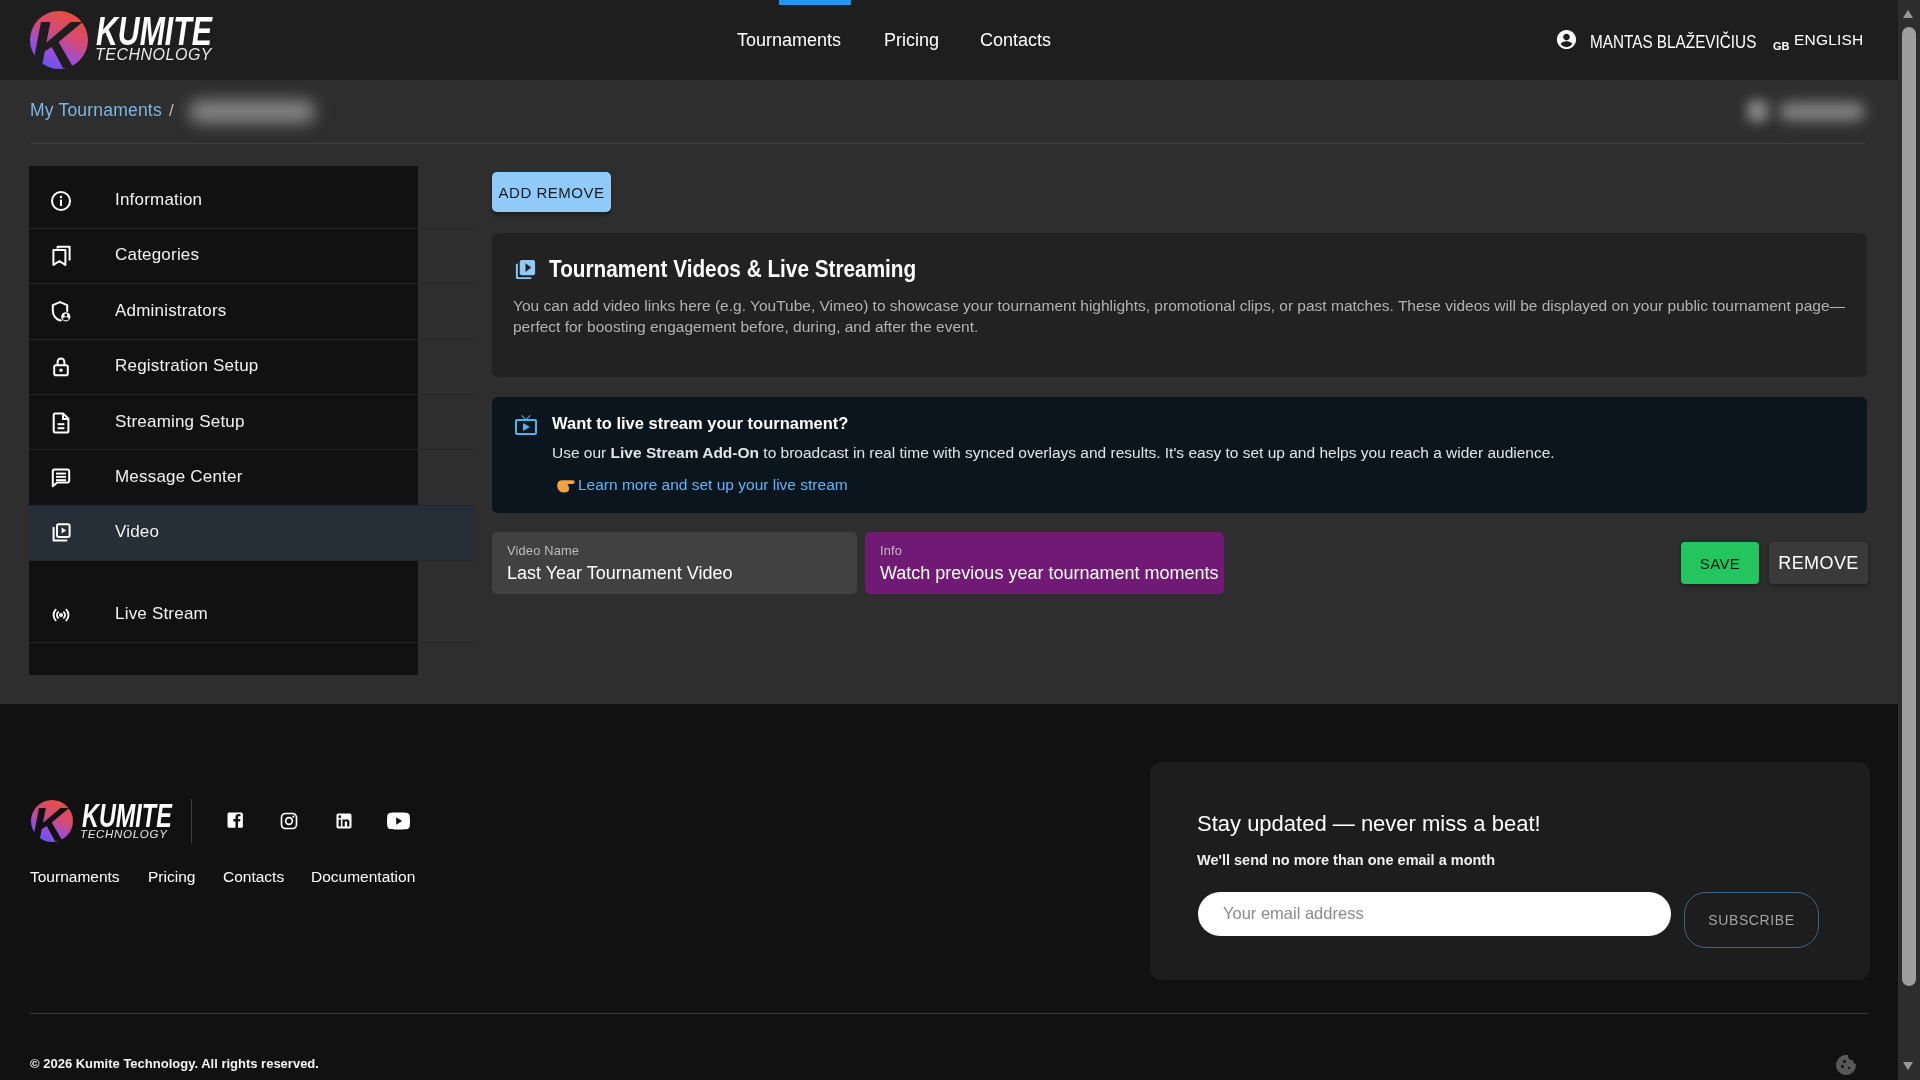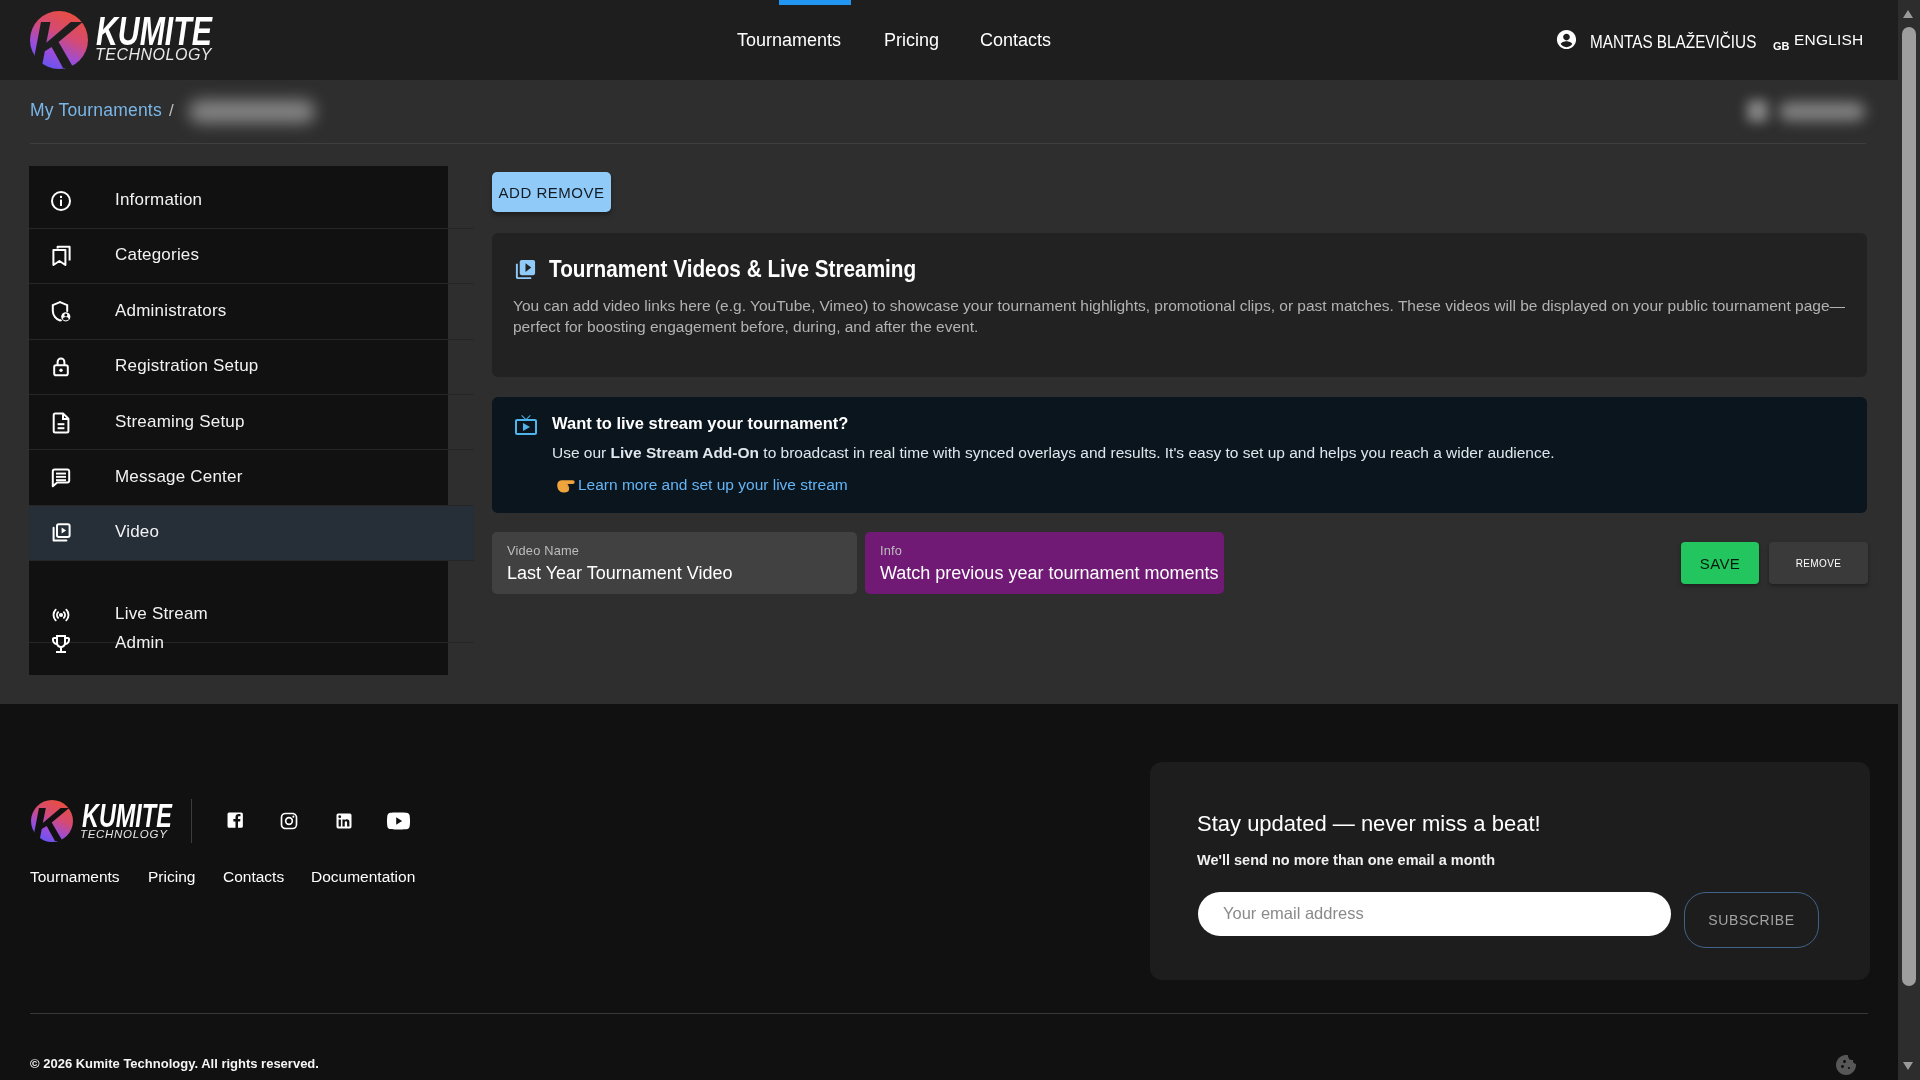--- a/index.html
+++ b/index.html
@@ -45,21 +45,21 @@
   <div class="abs" style="left:1773px;top:40px;font-size:11px;font-weight:bold;color:#fff;">GB</div>
   <div class="abs" style="left:1794px;top:31px;font-size:15.5px;color:#fff;letter-spacing:0.2px;">ENGLISH</div>
 
   <div class="abs" style="left:30px;top:100px;font-size:17.5px;letter-spacing:0.2px;color:#7ab6e8;">My Tournaments</div>
   <div class="abs" style="left:169px;top:101px;font-size:17px;color:#bdbdbd;">/</div>
   <div class="abs" style="left:189px;top:100px;width:126px;height:23px;background:#858585;border-radius:11px;filter:blur(8px);"></div>
   <div class="abs" style="left:1747px;top:100px;width:21px;height:22px;background:#848484;border-radius:4px;filter:blur(6px);"></div>
   <div class="abs" style="left:1779px;top:102px;width:86px;height:19px;background:#828282;border-radius:9px;filter:blur(7px);"></div>
   <div class="abs" style="left:30px;top:143px;width:1836px;height:1px;background:#3f3f3f;"></div>
 
-  <div class="abs" id="sidebar" style="left:29px;top:166px;width:419px;height:509px;background:#111111;">
+  <div class="abs" id="sidebar" style="left:29px;top:166px;width:389px;height:509px;background:#111111;">
     <div class="srow" style="top:7.5px;">
       <svg class="sic" viewBox="0 0 24 24">
           <circle cx="12" cy="12" r="9" stroke="#fff" stroke-width="2" fill="none"></circle>
           <rect x="11" y="10.6" width="2" height="6.4" fill="#fff"></rect>
           <rect x="11" y="6.8" width="2" height="2.2" fill="#fff"></rect>
         </svg>
       <span class="stx">Information</span>
     </div>
     <div class="srow" style="top:62.9px;">
       <svg class="sic" viewBox="0 0 24 24" fill="none" stroke="#fff" stroke-width="2" stroke-linejoin="round">
@@ -116,26 +116,20 @@
     <div class="srow" style="top:395.3px;margin-top:26px;">
       <svg class="sic" viewBox="0 0 24 24" fill="none" stroke="#fff" stroke-width="1.9" stroke-linecap="round">
           <circle cx="12" cy="12" r="2.1" fill="#fff" stroke="none"></circle>
           <path d="M9.15 9.15 A4.1 4.1 0 0 0 9.15 14.85"></path>
           <path d="M14.85 9.15 A4.1 4.1 0 0 1 14.85 14.85"></path>
           <path d="M6.7 6.7 A7.5 7.5 0 0 0 6.7 17.3"></path>
           <path d="M17.3 6.7 A7.5 7.5 0 0 1 17.3 17.3"></path>
         </svg>
       <span class="stx">Live Stream</span>
     </div>
-    <div class="srow" style="top:450.7px;border-bottom:none;">
-      <svg class="sic" viewBox="0 0 24 24" fill="#fff">
-          <path fill-rule="evenodd" d="M19 5h-2V3H7v2H5c-1.1 0-2 .9-2 2v1c0 2.55 1.92 4.63 4.39 4.94.63 1.5 1.98 2.63 3.61 2.96V19H7v2h10v-2h-4v-3.1c1.63-.33 2.98-1.46 3.61-2.96C19.08 12.63 21 10.55 21 8V7c0-1.1-.9-2-2-2zM5 8V7h2v3.82C5.84 10.4 5 9.3 5 8zm14 0c0 1.3-.84 2.4-2 2.82V7h2v1zm-4 3c0 1.65-1.35 3-3 3s-3-1.35-3-3V5h6v6z"></path>
-        </svg>
-      <span class="stx">Admin</span>
-    </div>
   </div>
 
   <div class="abs" style="left:492px;top:172px;width:119px;height:40px;background:#90caf9;border-radius:5px;color:rgba(0,0,0,0.87);font-size:15px;font-weight:500;letter-spacing:0.5px;display:flex;align-items:center;justify-content:center;box-shadow:0 3px 4px rgba(0,0,0,0.35);">ADD REMOVE</div>
 
   <div class="abs" style="left:492px;top:233px;width:1375px;height:144px;background:#222222;border-radius:6px;"></div>
   <svg class="abs" style="left:514px;top:258px;" width="23" height="23" viewBox="0 0 24 24" fill="#90caf9">
     <path d="M4 6H2v14c0 1.1.9 2 2 2h14v-2H4V6zm16-4H8c-1.1 0-2 .9-2 2v12c0 1.1.9 2 2 2h12c1.1 0 2-.9 2-2V4c0-1.1-.9-2-2-2zm-8 12.5v-9l6 4.5-6 4.5z"></path>
   </svg>
   <div class="abs" style="left:549px;top:254px;font-size:24px;line-height:30px;font-weight:bold;color:#fff;transform:scale(0.865,1);transform-origin:left top;">Tournament Videos &amp; Live Streaming</div>
   <div class="abs" style="left:513px;top:295px;width:1345px;font-size:15.5px;line-height:21px;color:#b2b2b2;">You can add video links here (e.g. YouTube, Vimeo) to showcase your tournament highlights, promotional clips, or past matches. These videos will be displayed on your public tournament page—perfect for boosting engagement before, during, and after the event.</div>
@@ -154,21 +148,21 @@
 
   <div class="abs" style="left:492px;top:532px;width:365px;height:62px;background:#414141;border-radius:5px;">
     <div style="position:absolute;left:15px;top:11px;font-size:12.8px;color:#bdbdbd;letter-spacing:0.2px;">Video Name</div>
     <div style="position:absolute;left:15px;top:31px;font-size:18px;color:#fff;">Last Year Tournament Video</div>
   </div>
   <div class="abs" style="left:865px;top:532px;width:359px;height:62px;background:#701a75;border-radius:5px;">
     <div style="position:absolute;left:15px;top:11px;font-size:12.8px;color:#bdbdbd;letter-spacing:0.2px;">Info</div>
     <div style="position:absolute;left:15px;top:31px;font-size:18px;color:#fff;">Watch previous year tournament moments</div>
   </div>
   <div class="abs" style="left:1681px;top:542px;width:78px;height:42px;background:#22c55e;border-radius:4px;color:rgba(0,0,0,0.87);font-size:15px;font-weight:500;letter-spacing:0.4px;display:flex;align-items:center;justify-content:center;box-shadow:0 2px 4px rgba(0,0,0,0.35);">SAVE</div>
-  <div class="abs" style="left:1769px;top:542px;width:99px;height:42px;background:#3a3a3a;border-radius:4px;color:#fff;font-size:10px;font-weight:500;letter-spacing:0.4px;display:flex;align-items:center;justify-content:center;box-shadow:0 2px 4px rgba(0,0,0,0.35);">REMOVE</div>
+  <div class="abs" style="left:1769px;top:542px;width:99px;height:42px;background:#3a3a3a;border-radius:4px;color:#fff;font-size:18px;font-weight:500;letter-spacing:0.4px;display:flex;align-items:center;justify-content:center;box-shadow:0 2px 4px rgba(0,0,0,0.35);">REMOVE</div>
 
   <div class="abs" style="left:0;top:704px;width:1920px;height:376px;background:#111111;"></div>
 
   <svg class="abs" style="left:31px;top:800px;" width="42" height="42" viewBox="0 0 58 58">
     <circle cx="29" cy="29" r="29" fill="url(#lg1)"></circle>
     <text x="1" y="57" font-family="Liberation Sans, sans-serif" font-size="66" font-weight="bold" font-style="italic" fill="#111111">K</text>
   </svg>
   <div class="abs" style="left:82px;top:799px;font-size:33px;line-height:33px;font-weight:bold;font-style:italic;color:#fff;transform:scale(0.71,1);transform-origin:left top;">KUMITE</div>
   <div class="abs" style="left:80px;top:828px;font-size:11.5px;font-style:italic;color:#e8e8e8;letter-spacing:0.7px;">TECHNOLOGY</div>
   <div class="abs" style="left:191px;top:799px;width:1px;height:44px;background:#3d3d3d;"></div>

